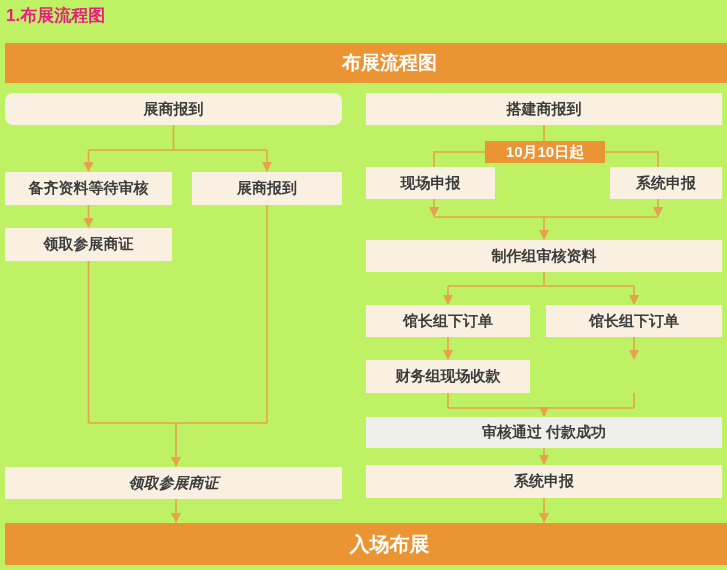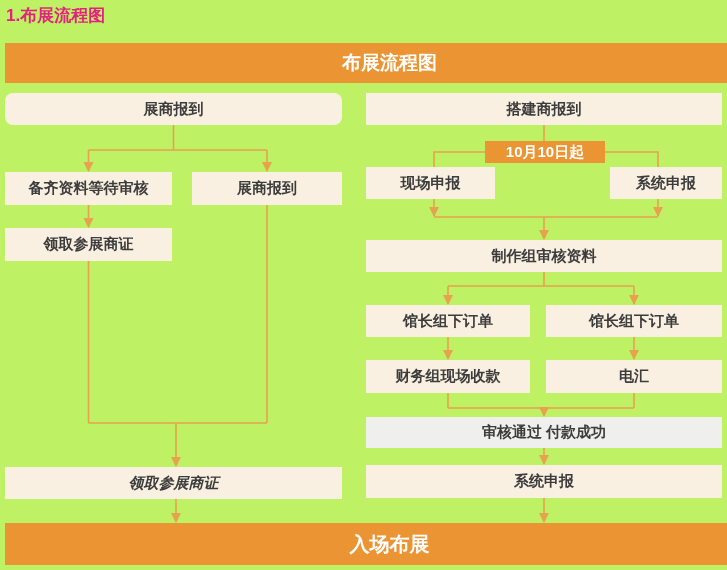--- a/index.html
+++ b/index.html
@@ -107,19 +107,18 @@
   <div class="box b-l4">领取参展商证</div>
 
   <div class="box b-r1">搭建商报到</div>
   <div class="badge">10月10日起</div>
   <div class="box b-r2a">现场申报</div>
   <div class="box b-r2b">系统申报</div>
   <div class="box b-r3">制作组审核资料</div>
   <div class="box b-r4a">馆长组下订单</div>
   <div class="box b-r4b">馆长组下订单</div>
   <div class="box b-r5a">财务组现场收款</div>
-  <div class="box b-r5b">电汇</div>
   <div class="box gray b-r6">审核通过 付款成功</div>
   <div class="box b-r7">系统申报</div>
 
   <div class="banner bottom">入场布展</div>
 
 </div>
 
 </body></html>

